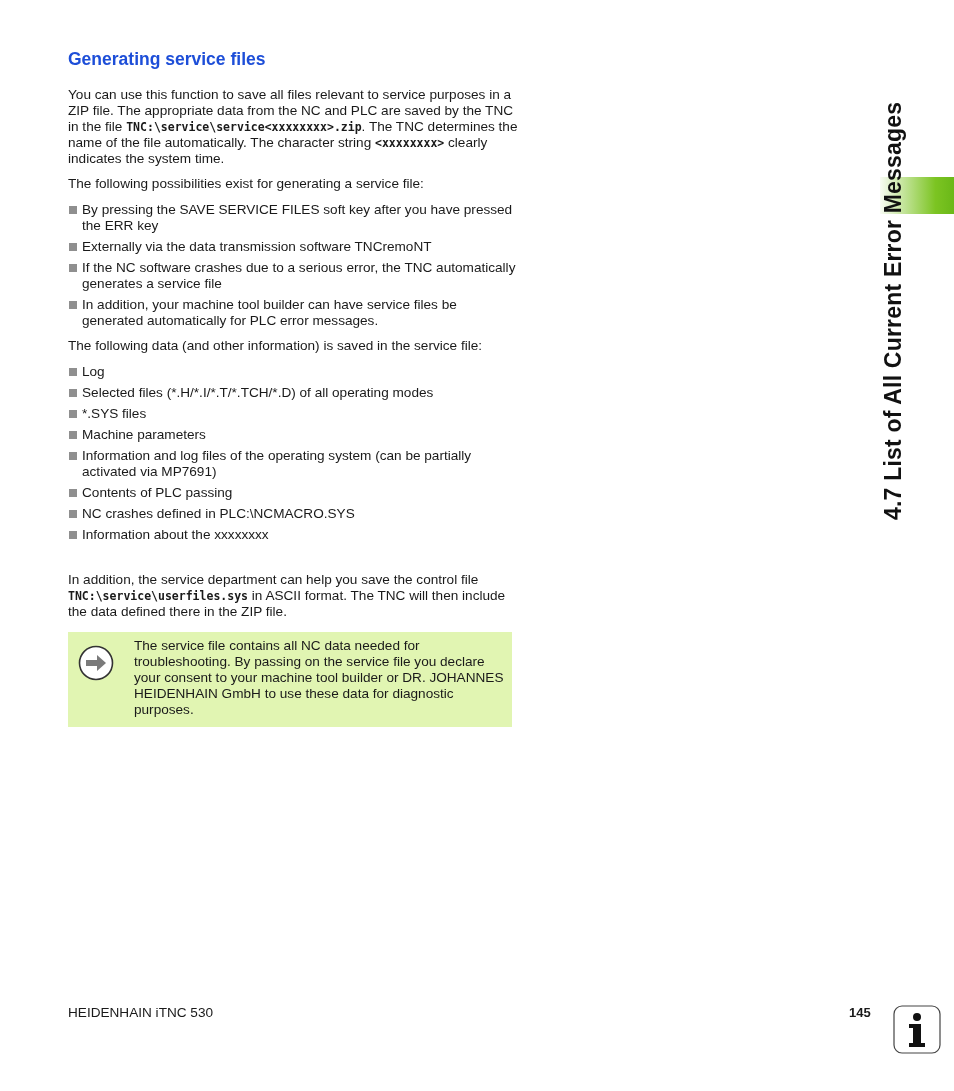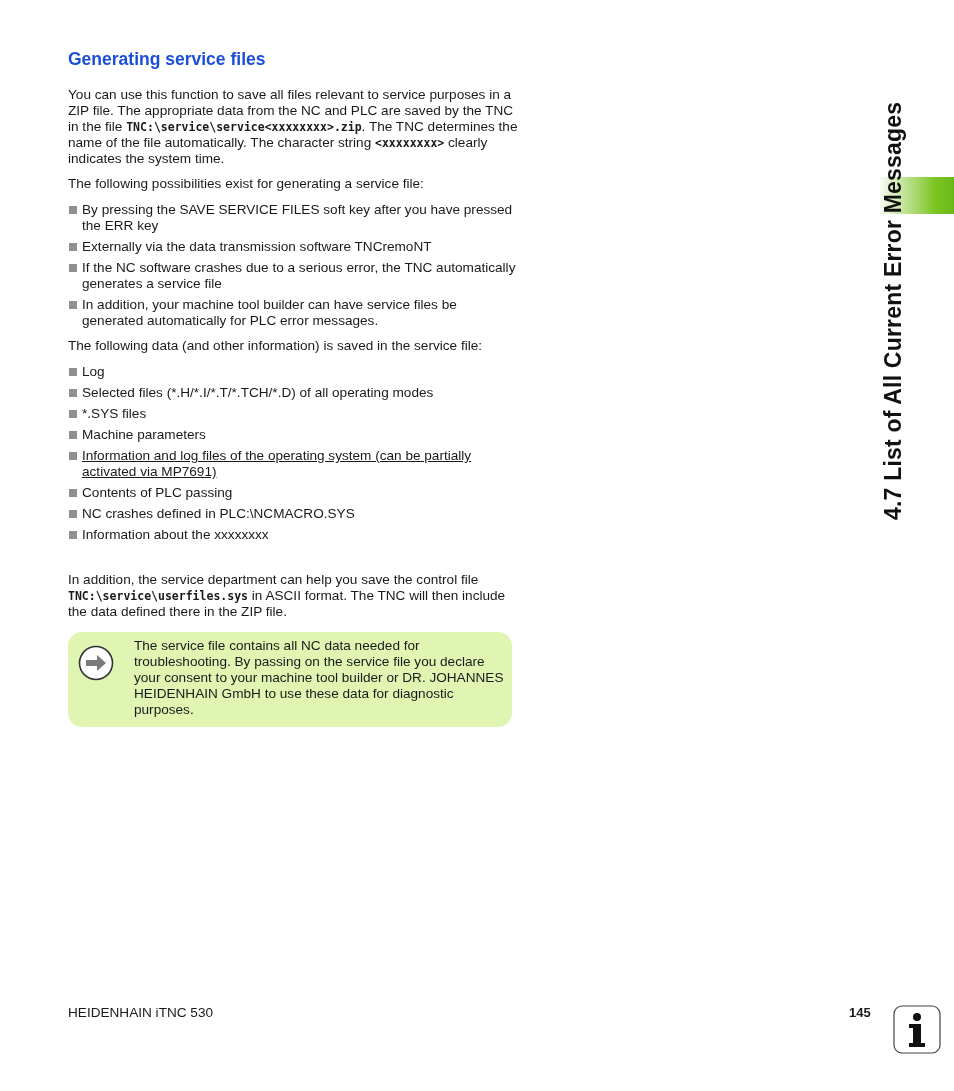--- a/index.html
+++ b/index.html
@@ -4,21 +4,21 @@
 <style>
   html, body { margin:0; padding:0; background:#ffffff; }
   body { width:954px; height:1091px; position:relative; overflow:hidden;
          font-family:"Liberation Sans", sans-serif; color:#1a1a1a; }
   h2 { position:absolute; left:68px; top:49px; margin:0; font-size:17.5px; font-weight:bold; color:#1d4ed8; white-space:nowrap; }
   .p { position:absolute; left:68px; width:450px; font-size:13.6px; line-height:16px; margin:0; }
   .mono { font-family:"DejaVu Sans Mono", monospace; font-weight:bold; font-size:11.5px; }
   ul.bl { position:absolute; left:68px; width:450px; margin:0; padding:0; list-style:none; font-size:13.6px; line-height:16px; }
   ul.bl li { position:relative; padding-left:14px; }
   ul.bl li .sq { position:absolute; left:1px; top:4px; width:8px; height:8px; background:#8f8f8f; }
-  .note { position:absolute; left:68px; top:632px; width:444px; height:95px; background:#e1f5b2;border-radius:14px; }
+  .note { position:absolute; left:68px; top:632px; width:444px; height:95px; background:#e1f5b2; }
   .note .icon { position:absolute; left:10px; top:13px; width:36px; height:36px; }
   .note .txt { position:absolute; left:66px; top:6px; width:372px; font-size:13.6px; line-height:16px; }
   .sidebar-title { position:absolute; left:880px; top:520px; transform-origin:0 0; transform:rotate(-90deg);
                    font-size:23px; font-weight:bold; color:#111; white-space:nowrap; letter-spacing:0.2px; }
   .greenbar { position:absolute; left:880px; top:177px; width:74px; height:37px;
               background:linear-gradient(to right, rgba(124,196,34,0.05), #7cc422 75%, #6ab818); }
   .footer-left { position:absolute; left:68px; top:1005px; font-size:13.6px; }
   .footer-page { position:absolute; left:849px; top:1005px; font-size:13px; font-weight:bold; }
   .info { position:absolute; left:893px; top:1005px; width:48px; height:49px; }
 </style>
@@ -38,21 +38,21 @@
   <li><span class="sq"></span><span>In addition, your machine tool builder can have service files be generated automatically for PLC error messages.</span></li>
 </ul>
 
 <p class="p" style="top:338px;">The following data (and other information) is saved in the service file:</p>
 
 <ul class="bl" style="top:364px;">
   <li style="margin-bottom:5px;"><span class="sq"></span><span>Log</span></li>
   <li style="margin-bottom:5px;"><span class="sq"></span><span>Selected files (*.H/*.I/*.T/*.TCH/*.D) of all operating modes</span></li>
   <li style="margin-bottom:5px;"><span class="sq"></span><span>*.SYS files</span></li>
   <li style="margin-bottom:5px;"><span class="sq"></span><span>Machine parameters</span></li>
-  <li style="margin-bottom:5px;text-decoration:underline;"><span class="sq"></span><span>Information and log files of the operating system (can be partially activated via MP7691)</span></li>
+  <li style="margin-bottom:5px;"><span class="sq"></span><span>Information and log files of the operating system (can be partially activated via MP7691)</span></li>
   <li style="margin-bottom:5px;"><span class="sq"></span><span>Contents of PLC passing</span></li>
   <li style="margin-bottom:5px;"><span class="sq"></span><span>NC crashes defined in PLC:\NCMACRO.SYS</span></li>
   <li><span class="sq"></span><span>Information about the xxxxxxxx</span></li>
 </ul>
 
 <p class="p" style="top:572px;"><span>In addition, the service department can help you save the control file </span><span class="mono">TNC:\service\userfiles.sys</span><span> in ASCII format. The TNC will then include the data defined there in the ZIP file.</span></p>
 
 <div class="note">
   <svg class="icon" viewBox="0 0 36 36">
     <circle cx="18" cy="18" r="16.5" fill="#ffffff" stroke="#333" stroke-width="1.6"></circle>

